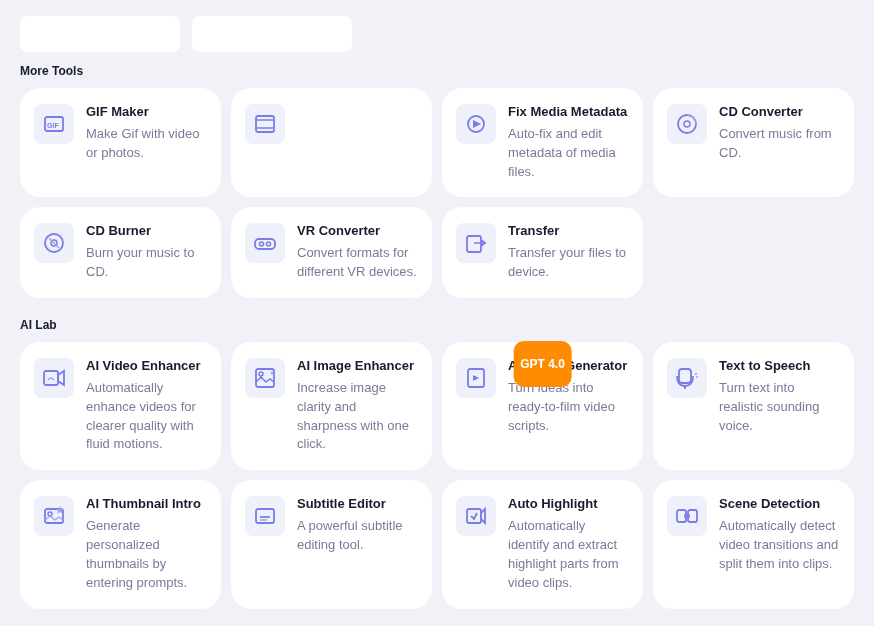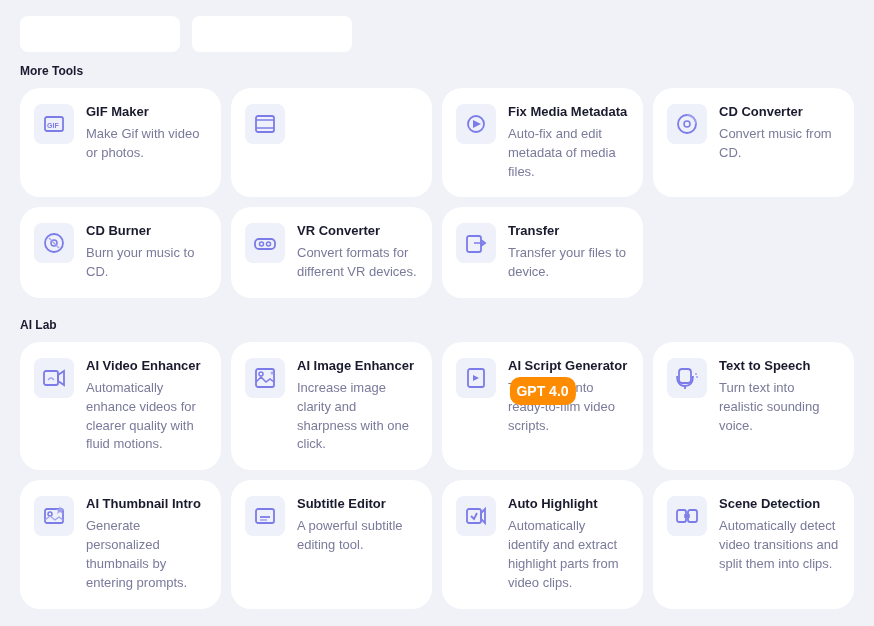--- a/index.html
+++ b/index.html
@@ -87,27 +87,26 @@
       line-height: 1.45;
     }
 
     .gpt-badge {
       position: absolute;
       top: -1px;
       left: 50%;
       transform: translateX(-50%);
       background: #ff8c00;
       color: #fff;
-      font-size: 14px;
+      font-size: 12px;
       font-weight: 700;
-      padding: 6px 7px;
+      padding: 16px 7px;
       border-radius: 10px;
       white-space: nowrap;
       z-index: 1;
-      margin-top: 36px;
     }
 
     .section-block {
       margin-bottom: 4px;
     }
   </style>
 </head>
 <body>
 
 <div class="top-bar">

